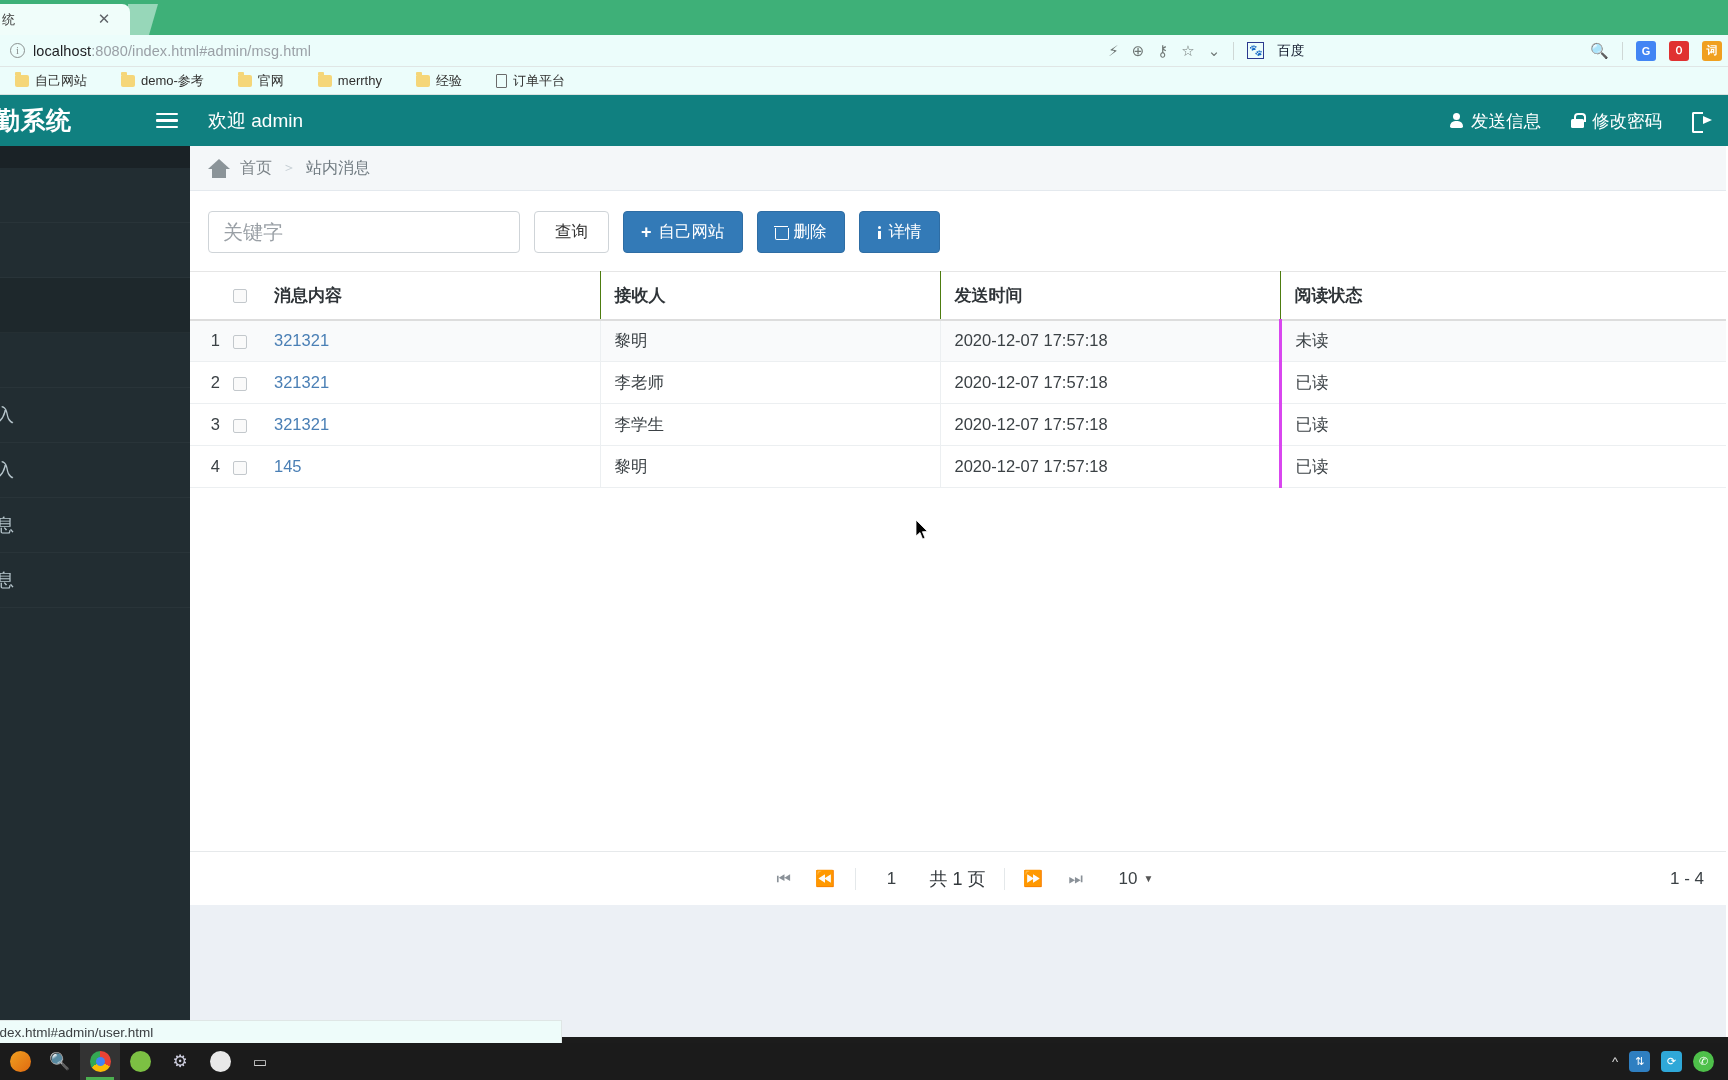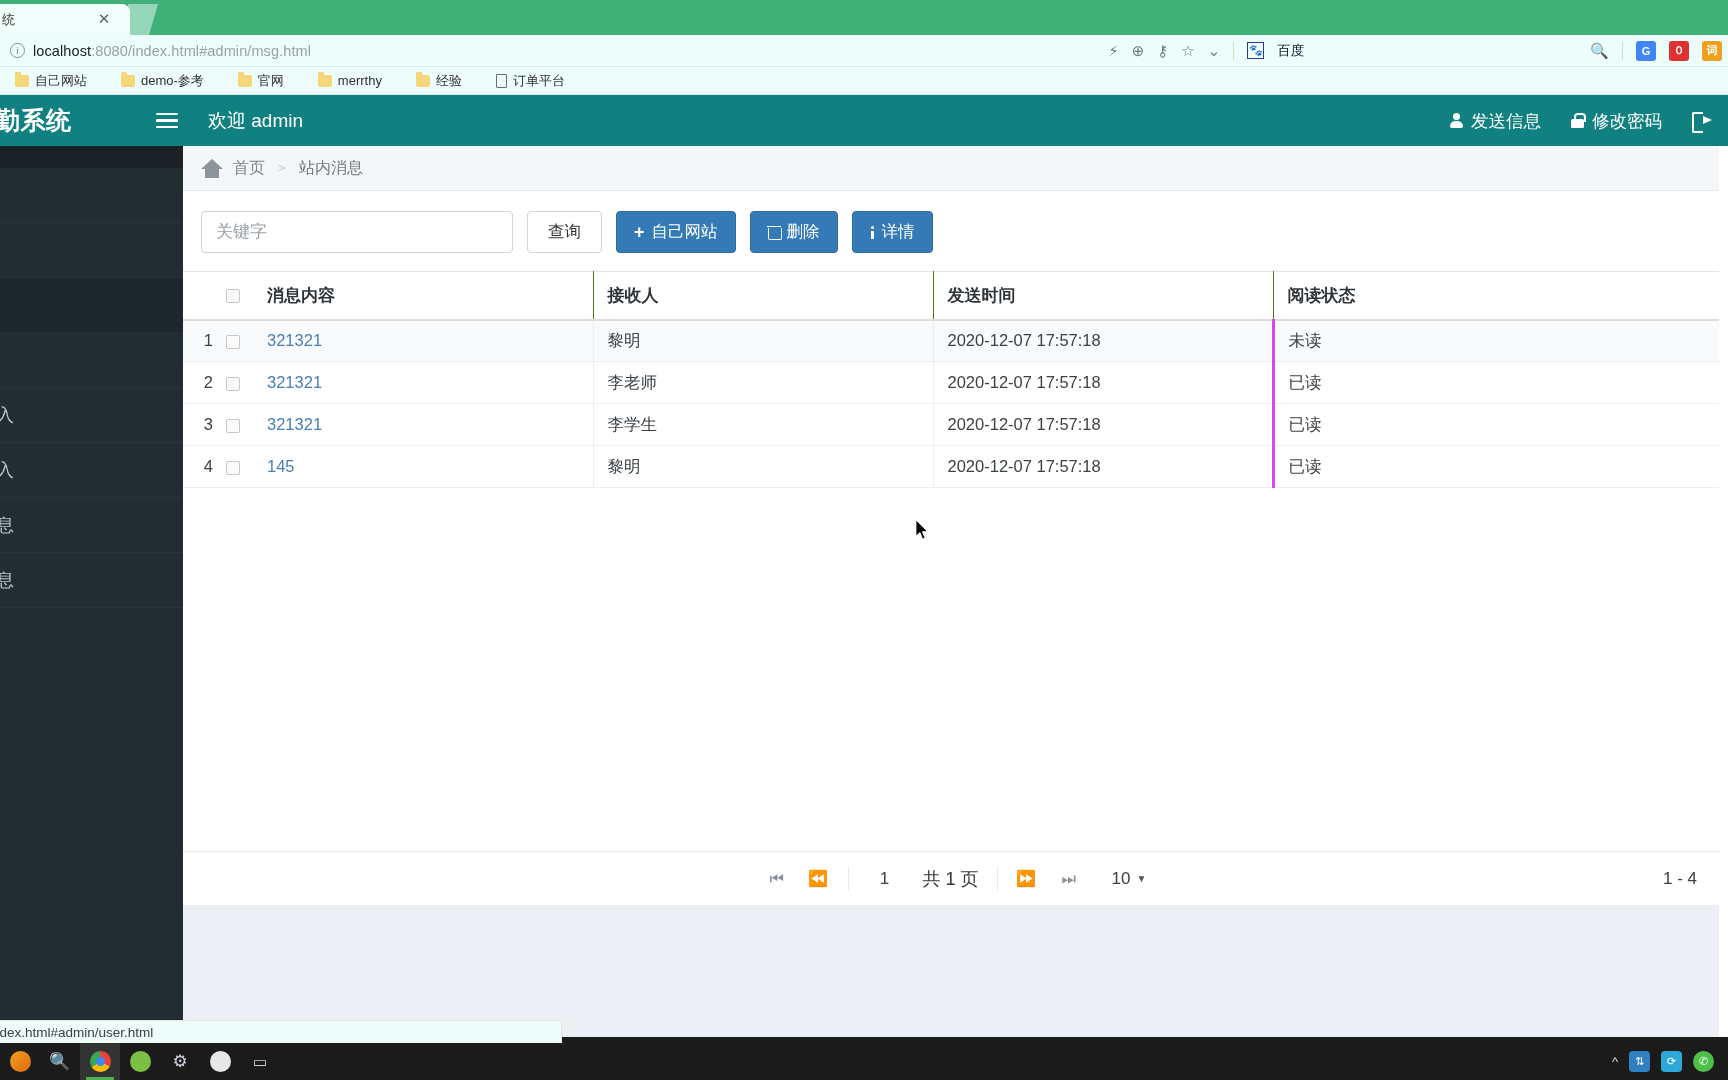--- a/index.html
+++ b/index.html
@@ -140,21 +140,21 @@
   .side-item {
     height: 55px; display: flex; align-items: center;
     padding-left: 0px; color: #b8c7ce; font-size: 18px;
     border-bottom: 1px solid rgba(255,255,255,.035);
     white-space: nowrap;
   }
   .side-item span { margin-left: -58px; }
   .side-item.active { background: #1e282c; color: #fff; }
 
   .content {
-    position: absolute; top: 51px; left: 183px; width: 1536px; height: 891px;
+    position: absolute; top: 51px; left: 190px; width: 1536px; height: 891px;
     background: #ecf0f5;
   }
   .crumbbar {
     height: 45px; background: #f4f7f9;
     display: flex; align-items: center; padding-left: 18px; gap: 10px;
     border-bottom: 1px solid #e4e9ee;
   }
   .home-ic { width: 22px; height: 19px; position: relative; flex: none; }
   .home-ic:before {
     content:''; position:absolute; top:0; left:0;
@@ -171,21 +171,21 @@
 
   .panel {
     position: absolute; top: 45px; left: 0px; width: 1536px; height: 714px;
     background: #fff; margin: 0;
   }
   .panel-inner { position: absolute; top: 0; left: 0; right: 0; bottom: 0; }
 
   .actionbar { display: flex; align-items: center; gap: 14px; padding: 20px 0 18px 18px; }
   .kw-input {
     width: 312px; height: 42px; border: 1px solid #cfd4d8; border-radius: 4px;
-    padding: 0 14px; font-size: 17px; color: #0f766e; background: #fff;
+    padding: 0 14px; font-size: 20px; color: #0f766e; background: #fff;
     font-family: "Liberation Sans", sans-serif; outline: none;
   }
   .kw-input::placeholder { color: #9aa0a6; }
   .btn {
     height: 42px; border-radius: 4px; font-size: 16.5px;
     display: inline-flex; align-items: center; justify-content: center; gap: 7px;
     padding: 0 17px; cursor: pointer; white-space: nowrap;
     font-family: "Liberation Sans", sans-serif;
   }
   .btn-default { background: #fff; border: 1px solid #cfd4d8; color: #333; padding: 0 20px; }

